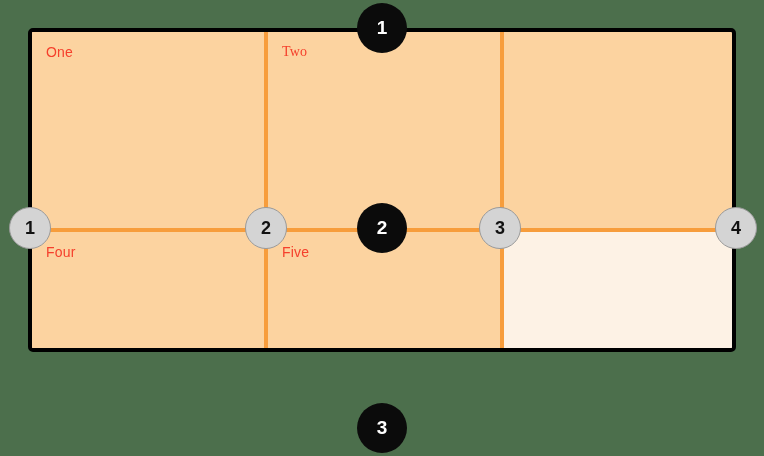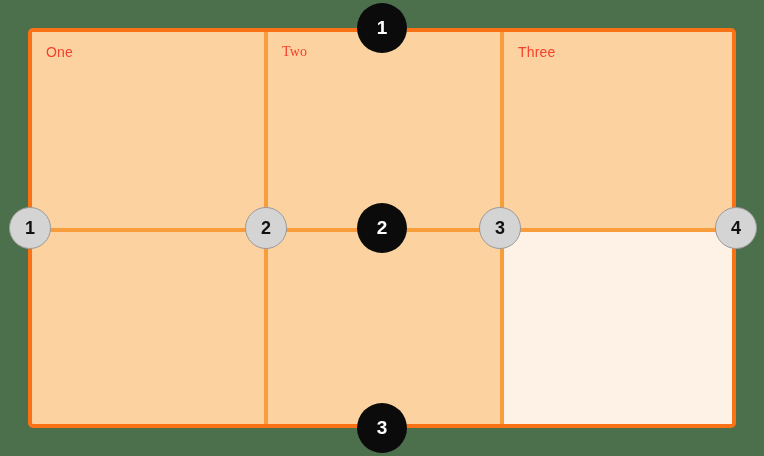--- a/index.html
+++ b/index.html
@@ -21,23 +21,23 @@
     width: 764px;
     height: 456px;
   }
 
   
   .grid-frame {
     position: absolute;
     left: 28px;
     top: 28px;
     width: 708px;
-    height: 400px;
+    height: 324px;
     box-sizing: border-box;
-    border: 4px solid #f97316;
+    border: 4px solid #000000;
     border-radius: 5px;
     background: #fcd3a0;
     overflow: hidden;
   }
 
   .cell {
     position: absolute;
     box-sizing: border-box;
     background: #fcd3a0;
   }
@@ -113,25 +113,28 @@
   <div class="grid-frame">
 
     <div class="cell" style="left:0px; top:0px; width:232px; height:196px;">
       <span class="cell-label">One</span>
     </div>
 
     <div class="cell" style="left:236px; top:0px; width:232px; height:196px;font-family:Liberation Serif, serif;">
       <span class="cell-label">Two</span>
     </div>
 
-    <div class="cell" style="left:472px; top:0px; width:228px; height:196px;">
-      <span class="cell-label">Three</span>
+
+    <div class="cell" style="left:0px; top:200px; width:232px; height:192px;">
+      <span class="cell-label">Four</span>
     </div>
 
-
+    <div class="cell" style="left:236px; top:200px; width:232px; height:192px;">
+      <span class="cell-label">Five</span>
+    </div>
 
     <div class="cell is-empty" style="left:472px; top:200px; width:228px; height:192px;">
       <span class="cell-label"></span>
     </div>
 
     <div class="divider vertical" style="left:232px;"></div>
     <div class="divider vertical" style="left:468px;"></div>
     <div class="divider horizontal" style="top:196px;"></div>
   </div>
 

